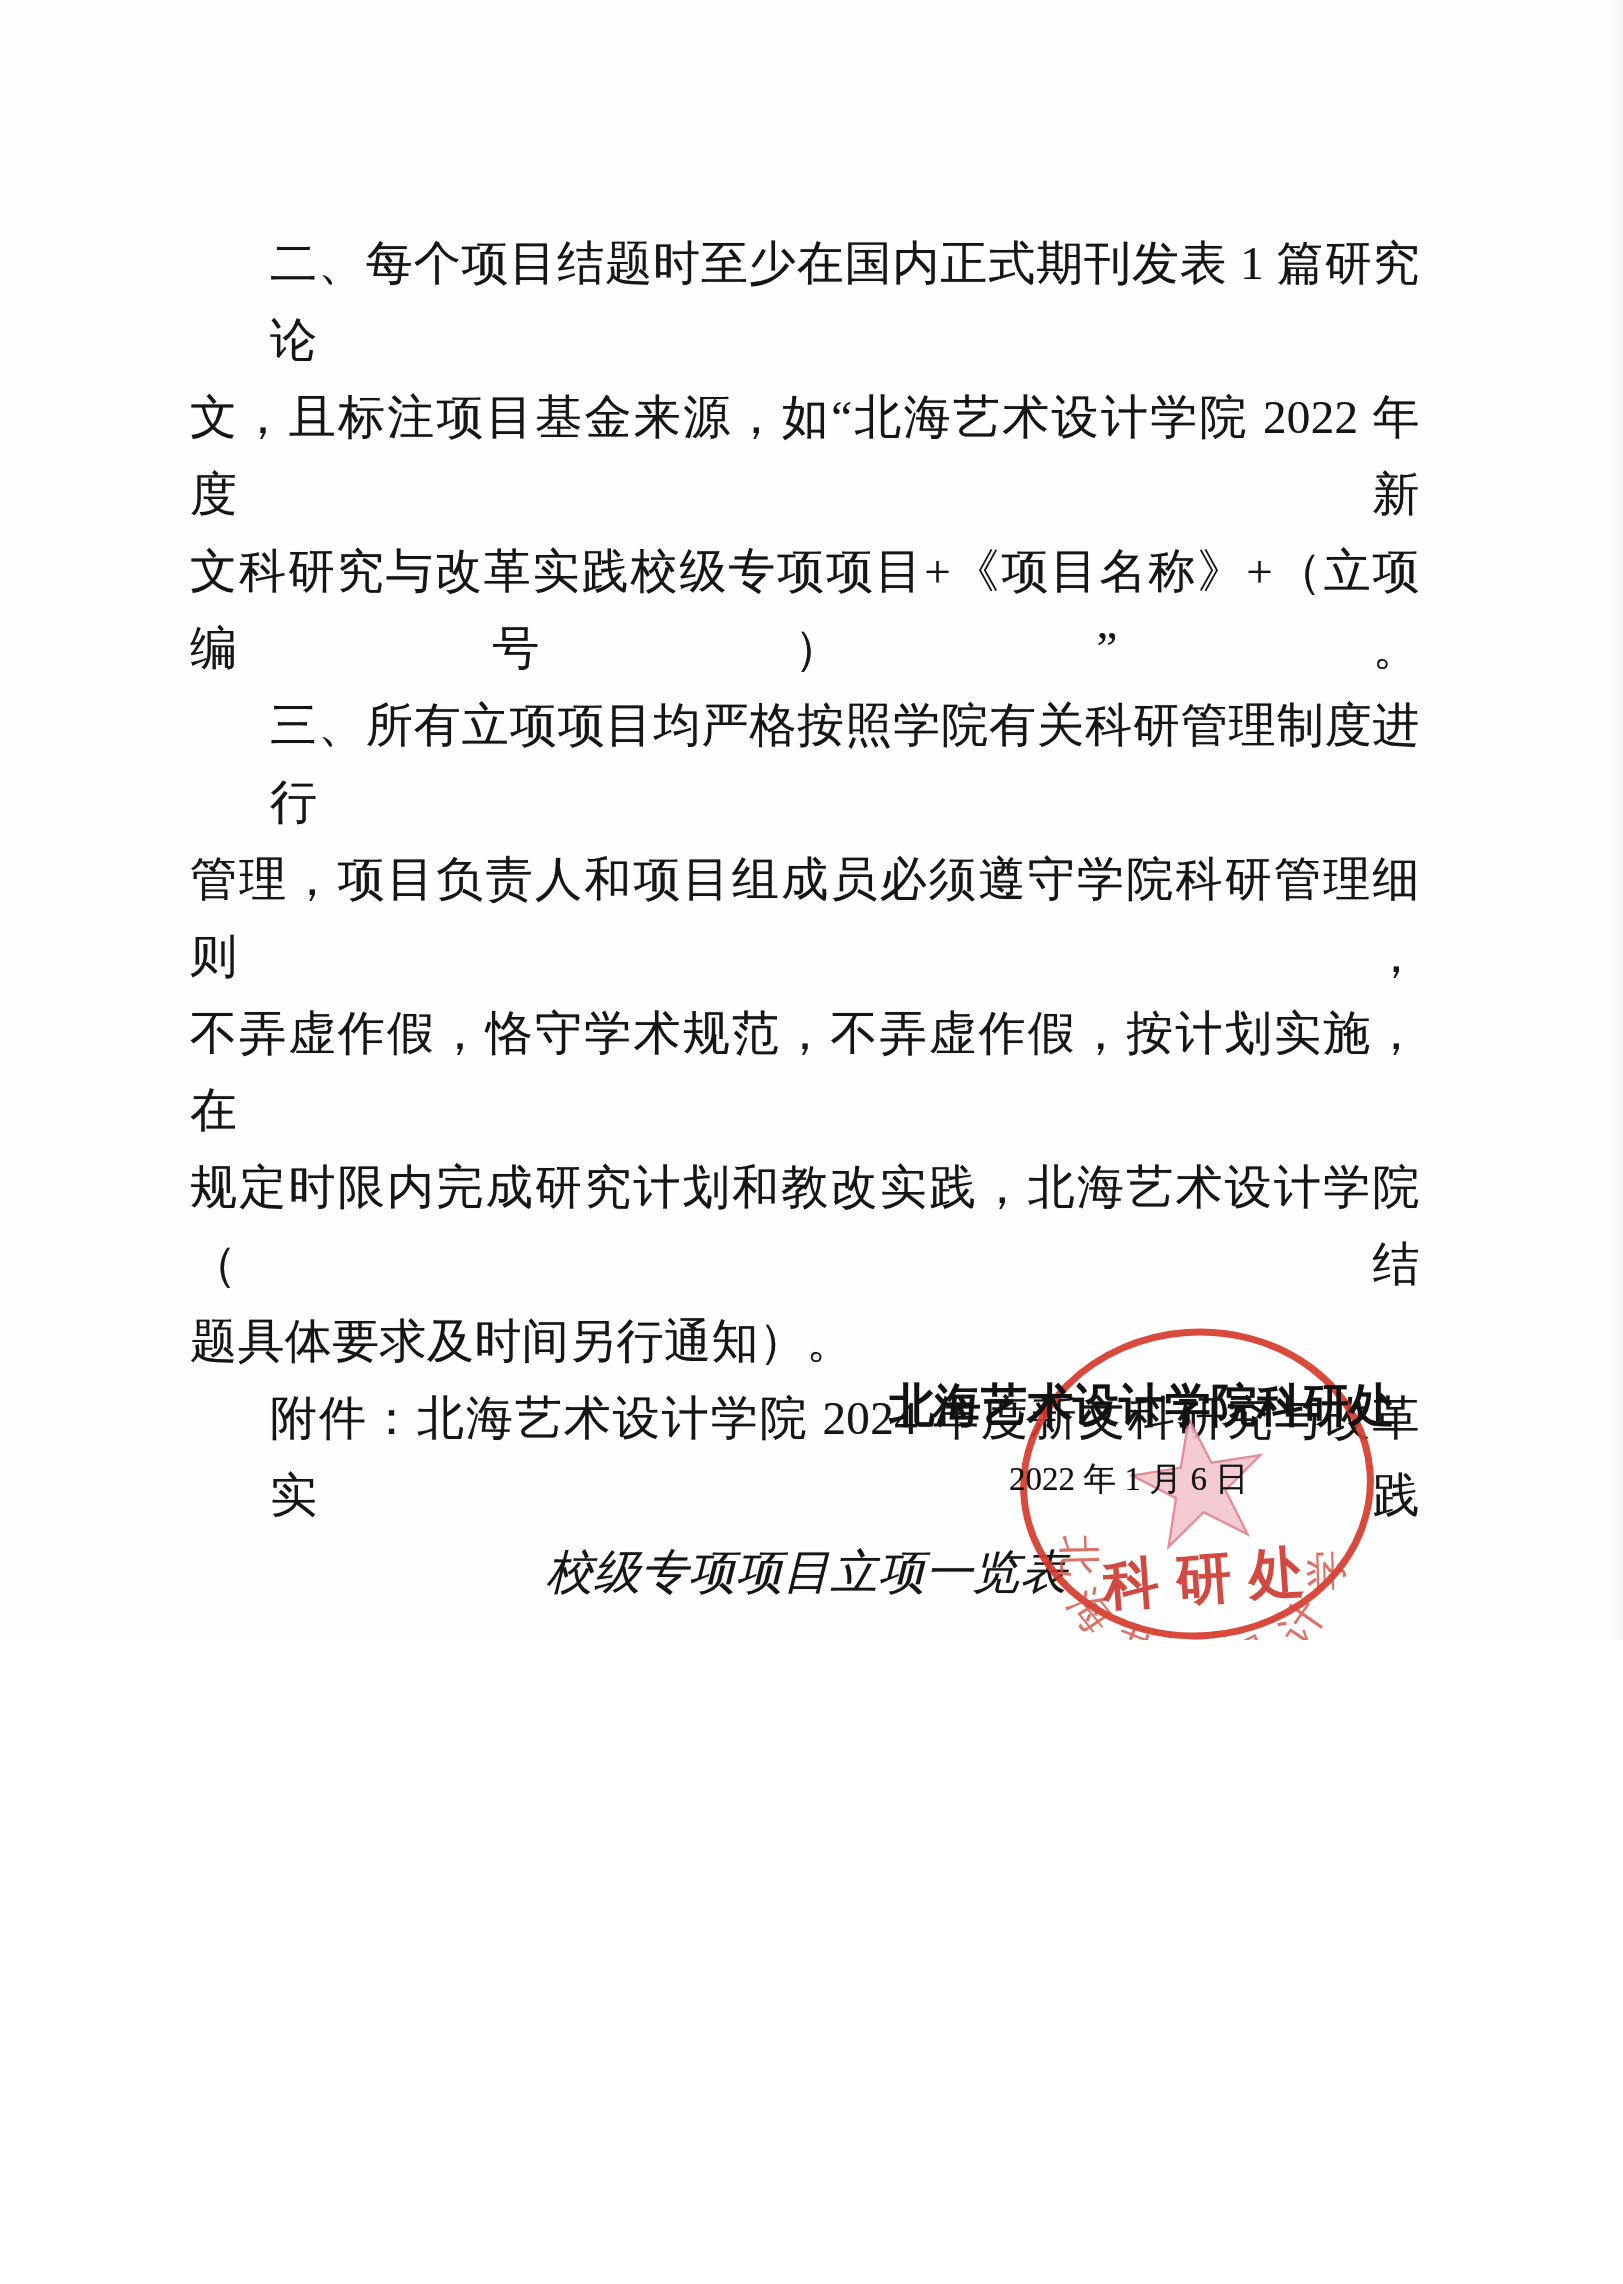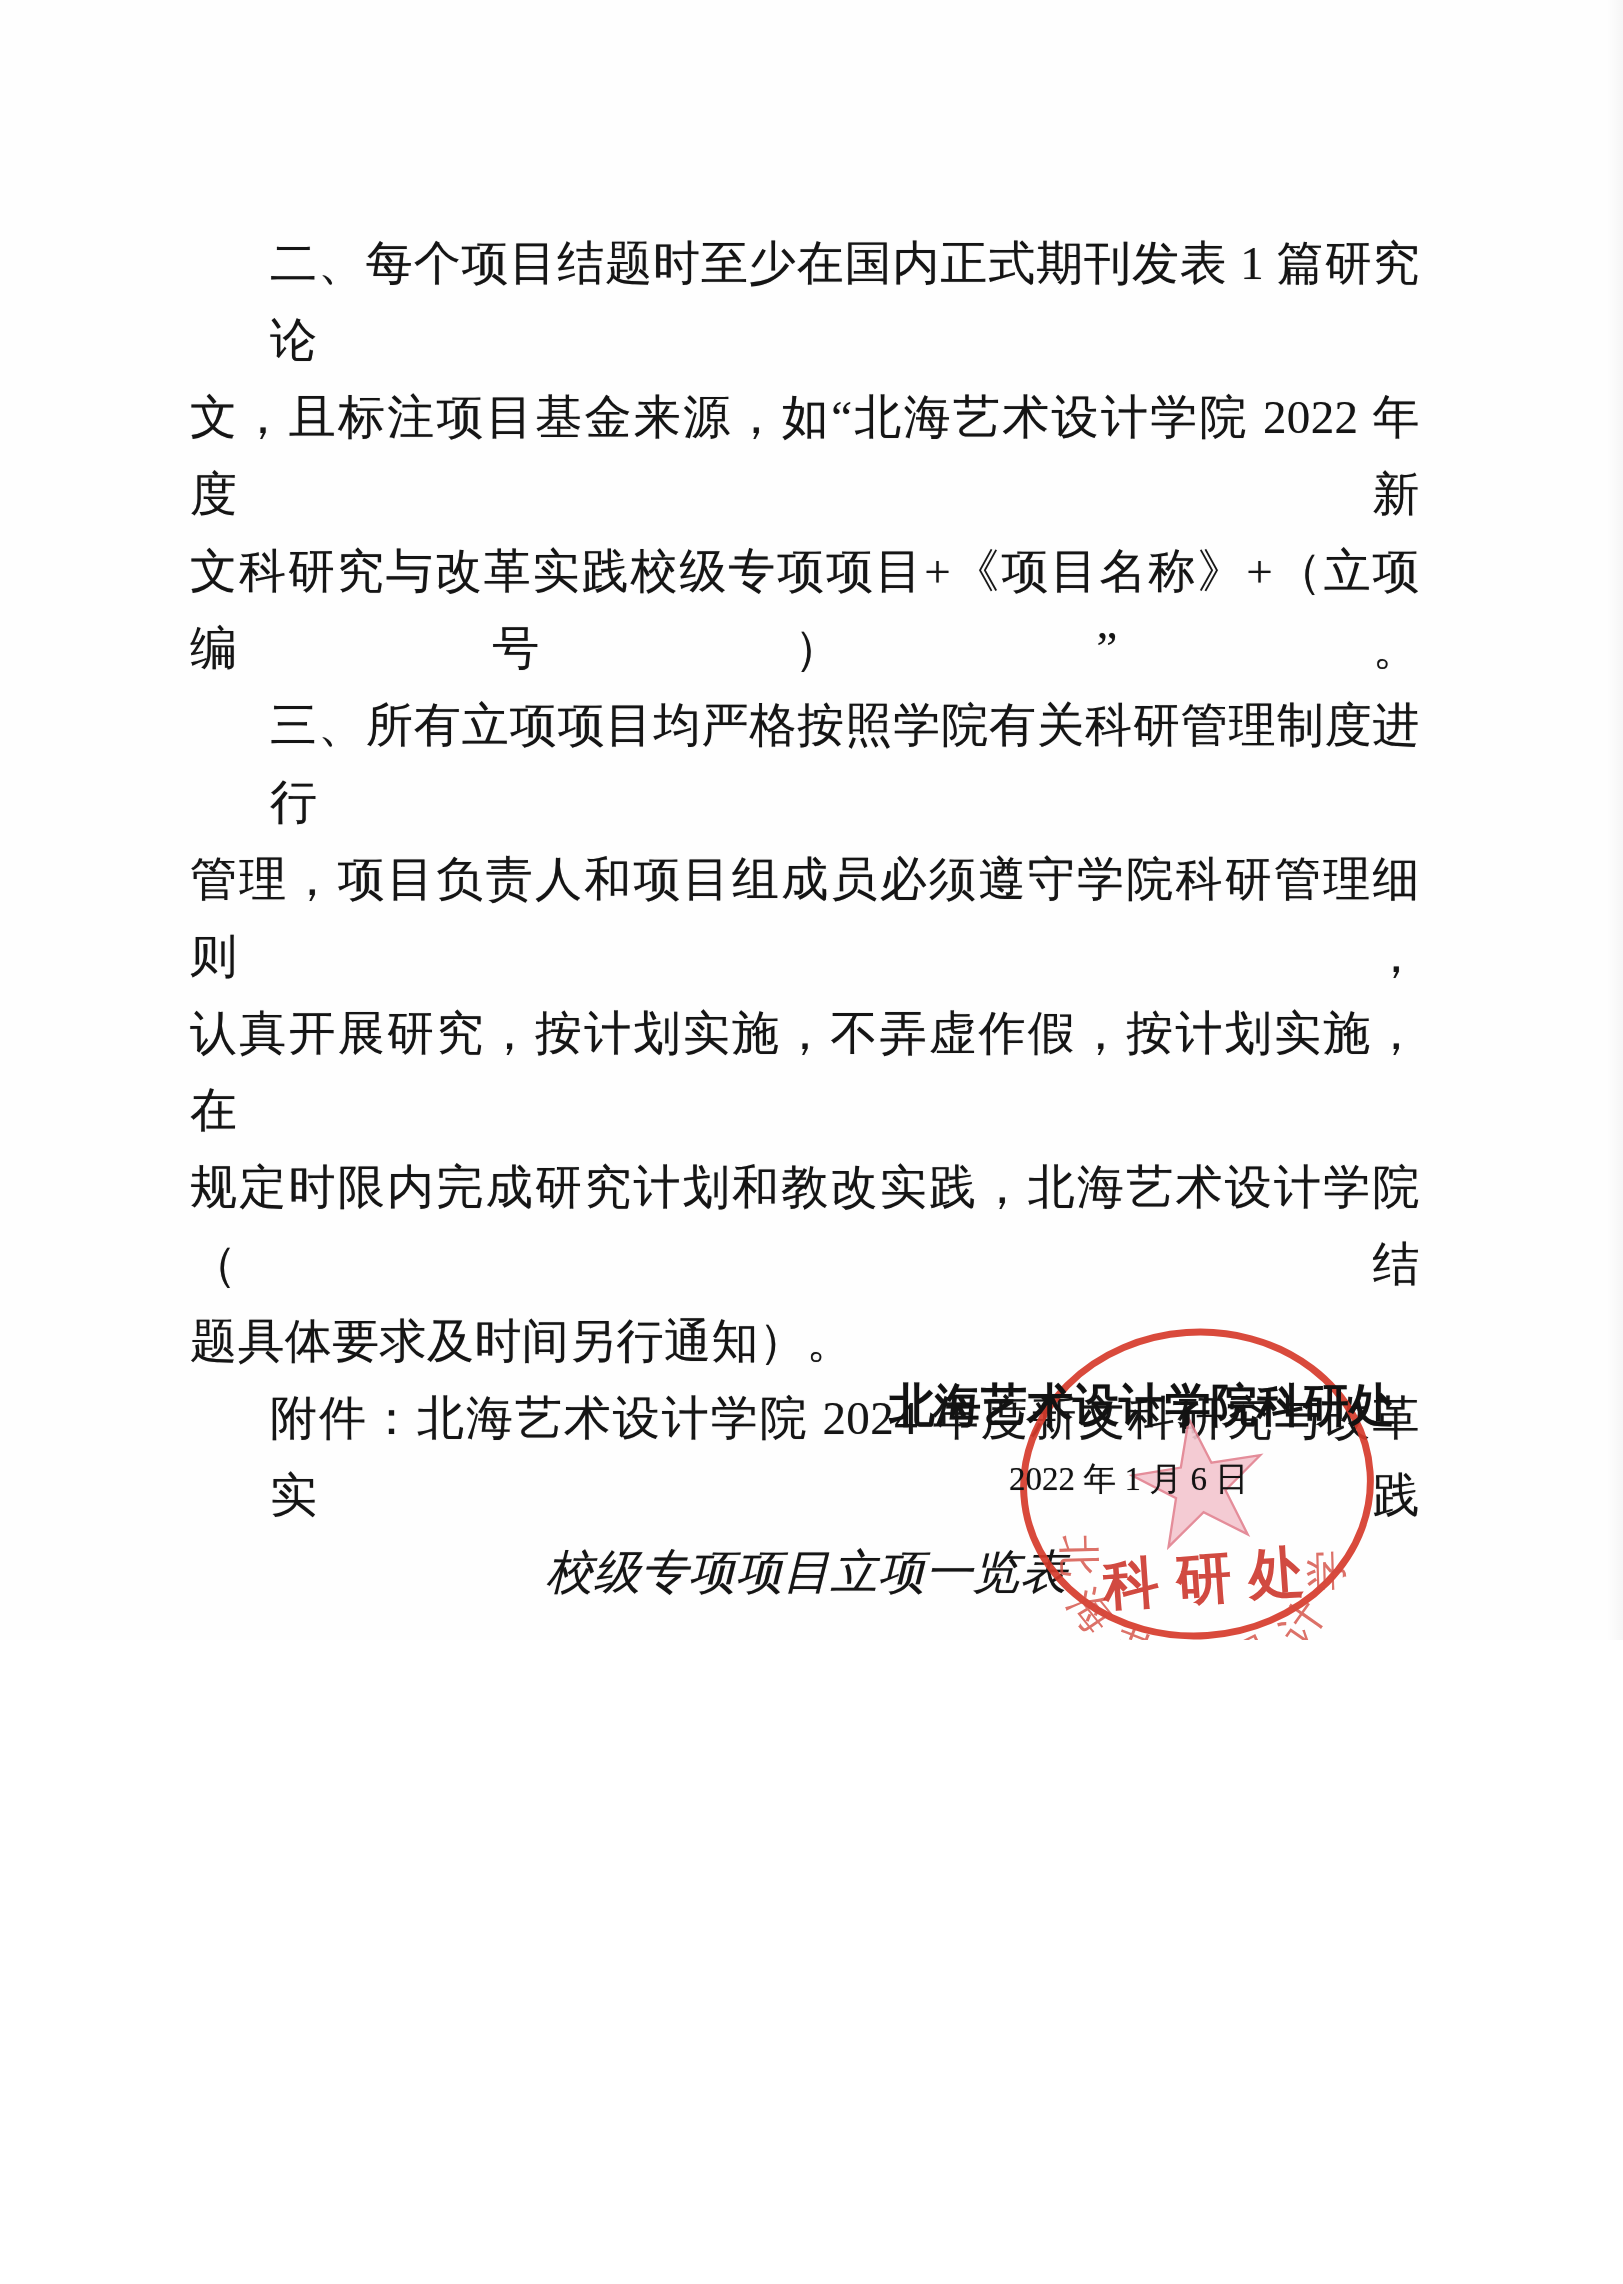--- a/index.html
+++ b/index.html
@@ -80,21 +80,21 @@
 <div class="page">
 
   <div class="scan-edge"></div>
 
   <div class="body-text">
     <div class="line indent">二、每个项目结题时至少在国内正式期刊发表 1 篇研究论</div>
     <div class="line">文，且标注项目基金来源，如“北海艺术设计学院 2022 年度新</div>
     <div class="line">文科研究与改革实践校级专项项目+《项目名称》+（立项编号）”。</div>
     <div class="line indent">三、所有立项项目均严格按照学院有关科研管理制度进行</div>
     <div class="line">管理，项目负责人和项目组成员必须遵守学院科研管理细则，</div>
-    <div class="line">认真开展研究，按计划实施，不弄虚作假，按计划实施，在</div>
+    <div class="line">不弄虚作假，恪守学术规范，不弄虚作假，按计划实施，在</div>
     <div class="line">规定时限内完成研究计划和教改实践，北海艺术设计学院（结</div>
     <div class="line no-just">题具体要求及时间另行通知）。</div>
     <div class="line indent">附件：北海艺术设计学院 2024 年度新文科研究与改革实践</div>
     <div class="line no-just attach-title">校级专项项目立项一览表</div>
   </div>
 
   <svg class="seal" viewBox="0 0 470 410" xmlns="http://www.w3.org/2000/svg">
     <g transform="rotate(-4 235 205)">
       <ellipse cx="235" cy="205" rx="224" ry="196" fill="none" stroke-width="9" opacity="0.92" stroke="#d63b2b"></ellipse>
 

